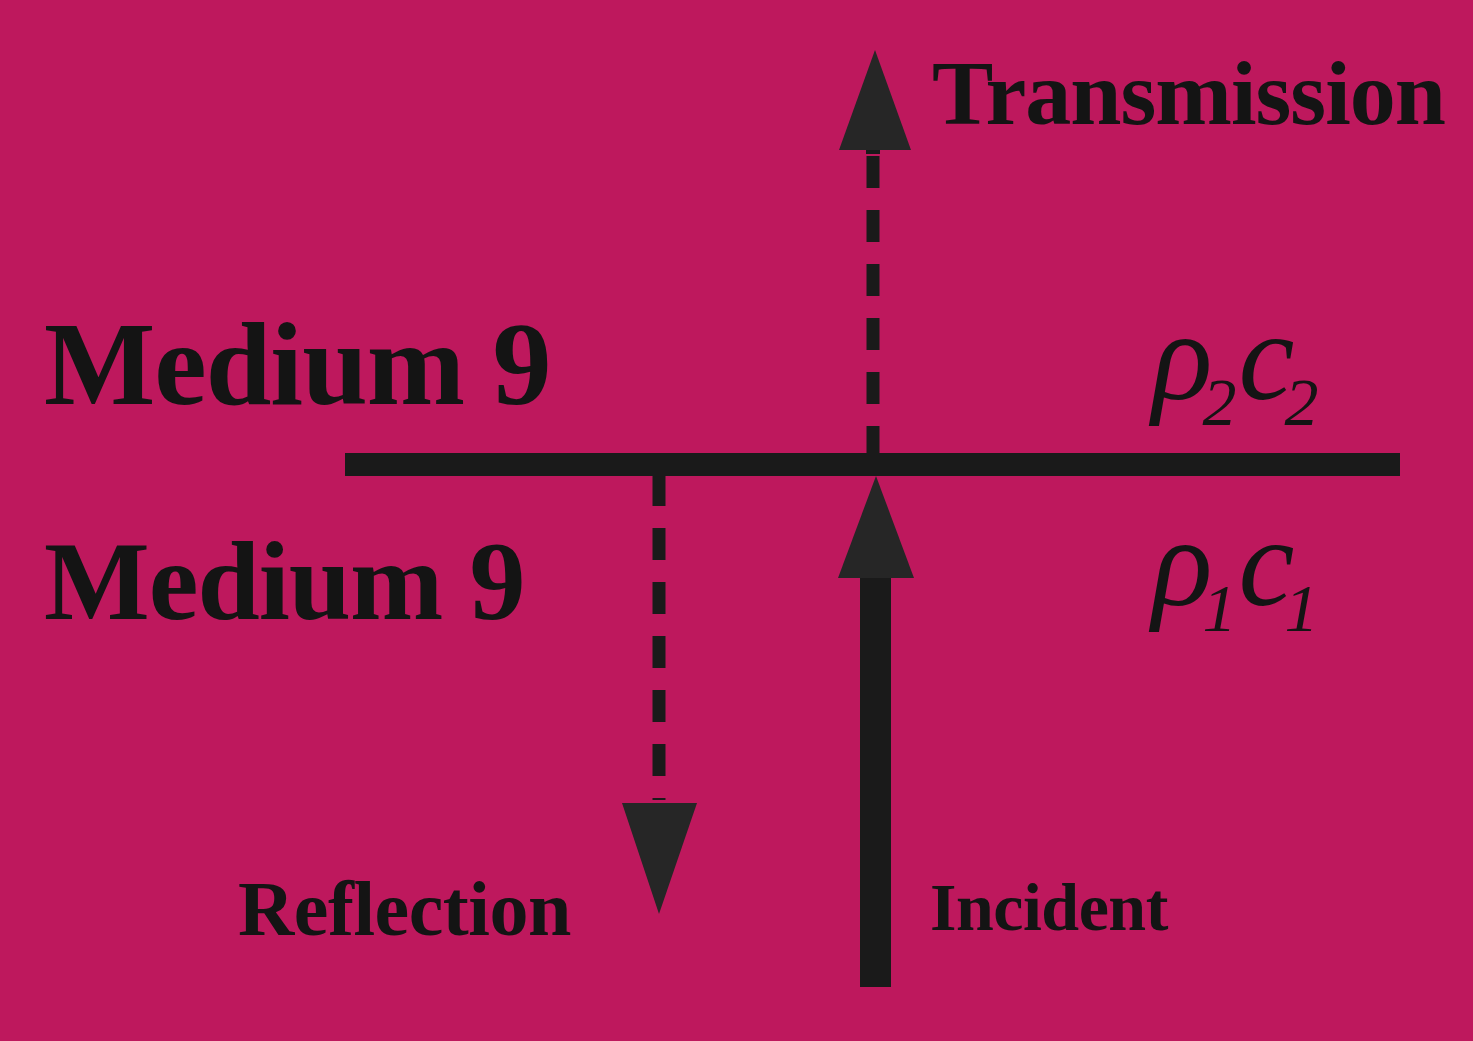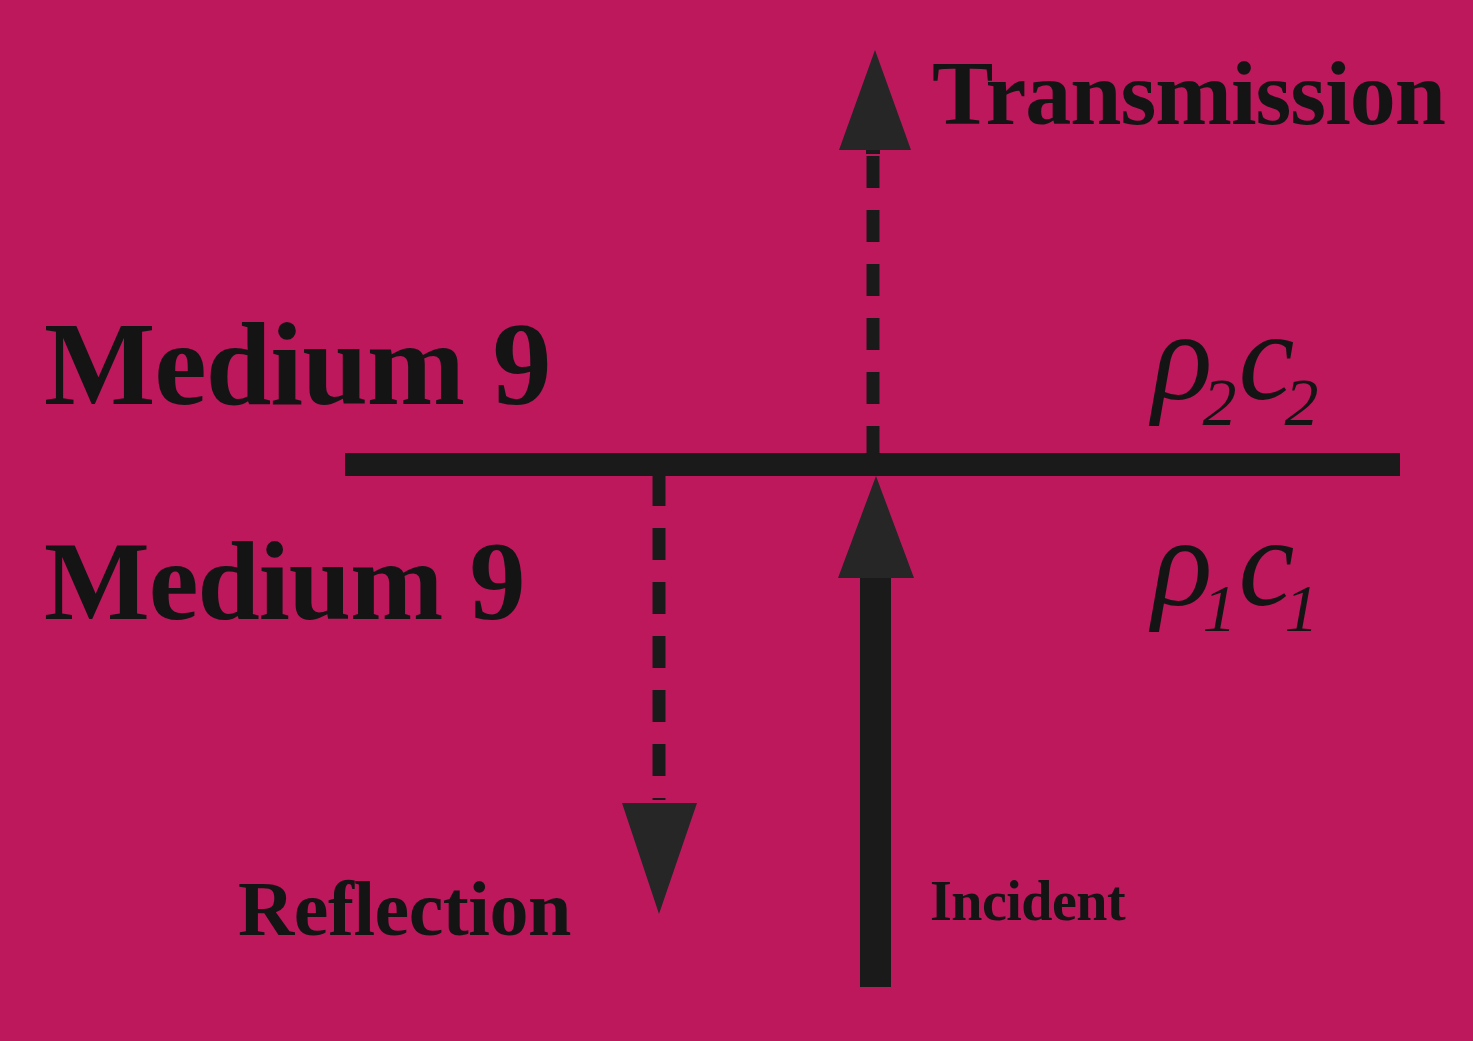--- a/index.html
+++ b/index.html
@@ -53,21 +53,21 @@
   }
   #label-reflection {
     left: 238px;
     top: 870px;
     font-size: 78px;
     letter-spacing: -0.5px;
   }
   #label-incident {
     left: 930px;
     top: 873px;
-    font-size: 56px;
+    font-size: 68px;
     letter-spacing: -0.5px;
   }
   
   .math {
     position: absolute;
     color: #141414;
     white-space: nowrap;
     font-style: italic;
     line-height: 1;
     font-family: "Liberation Serif", "DejaVu Serif", serif;

